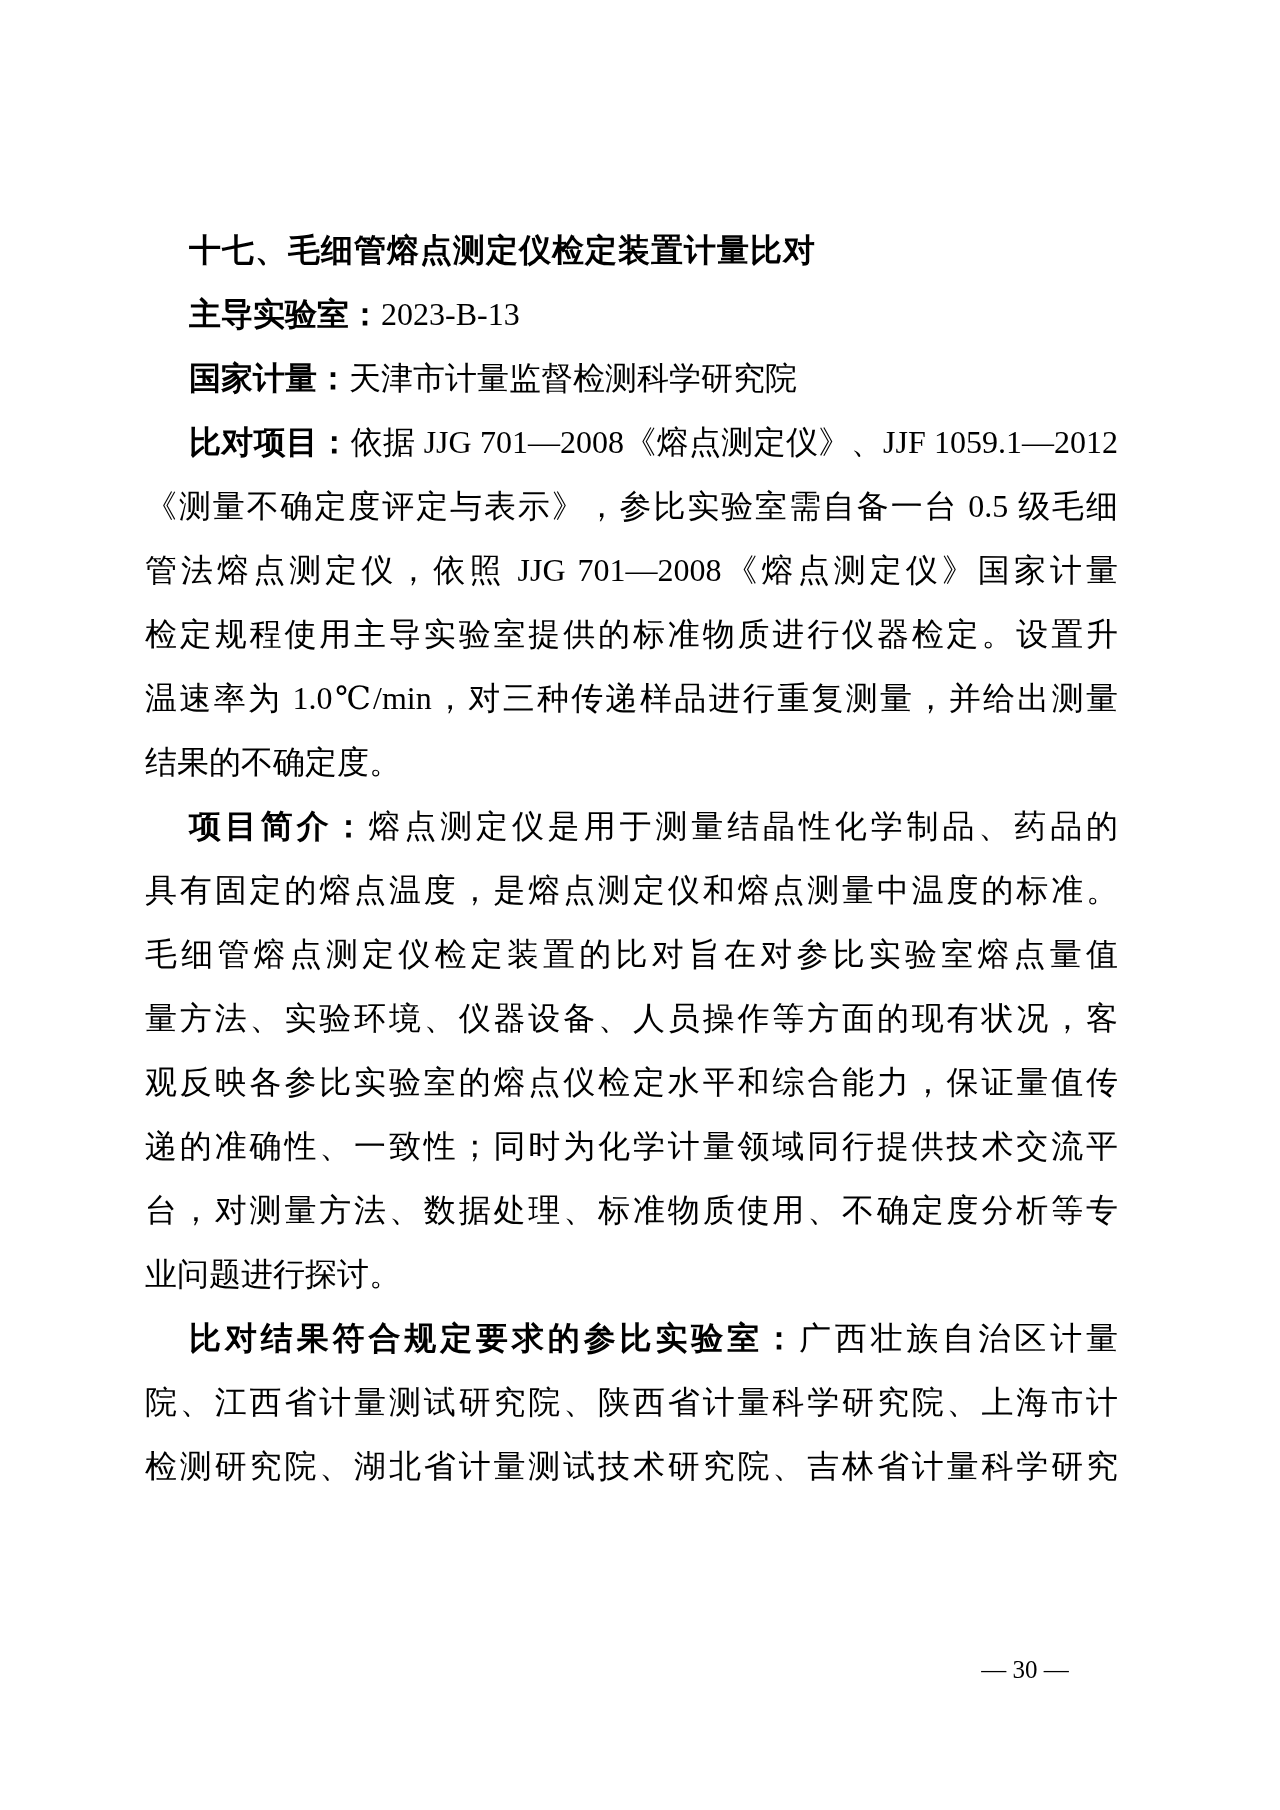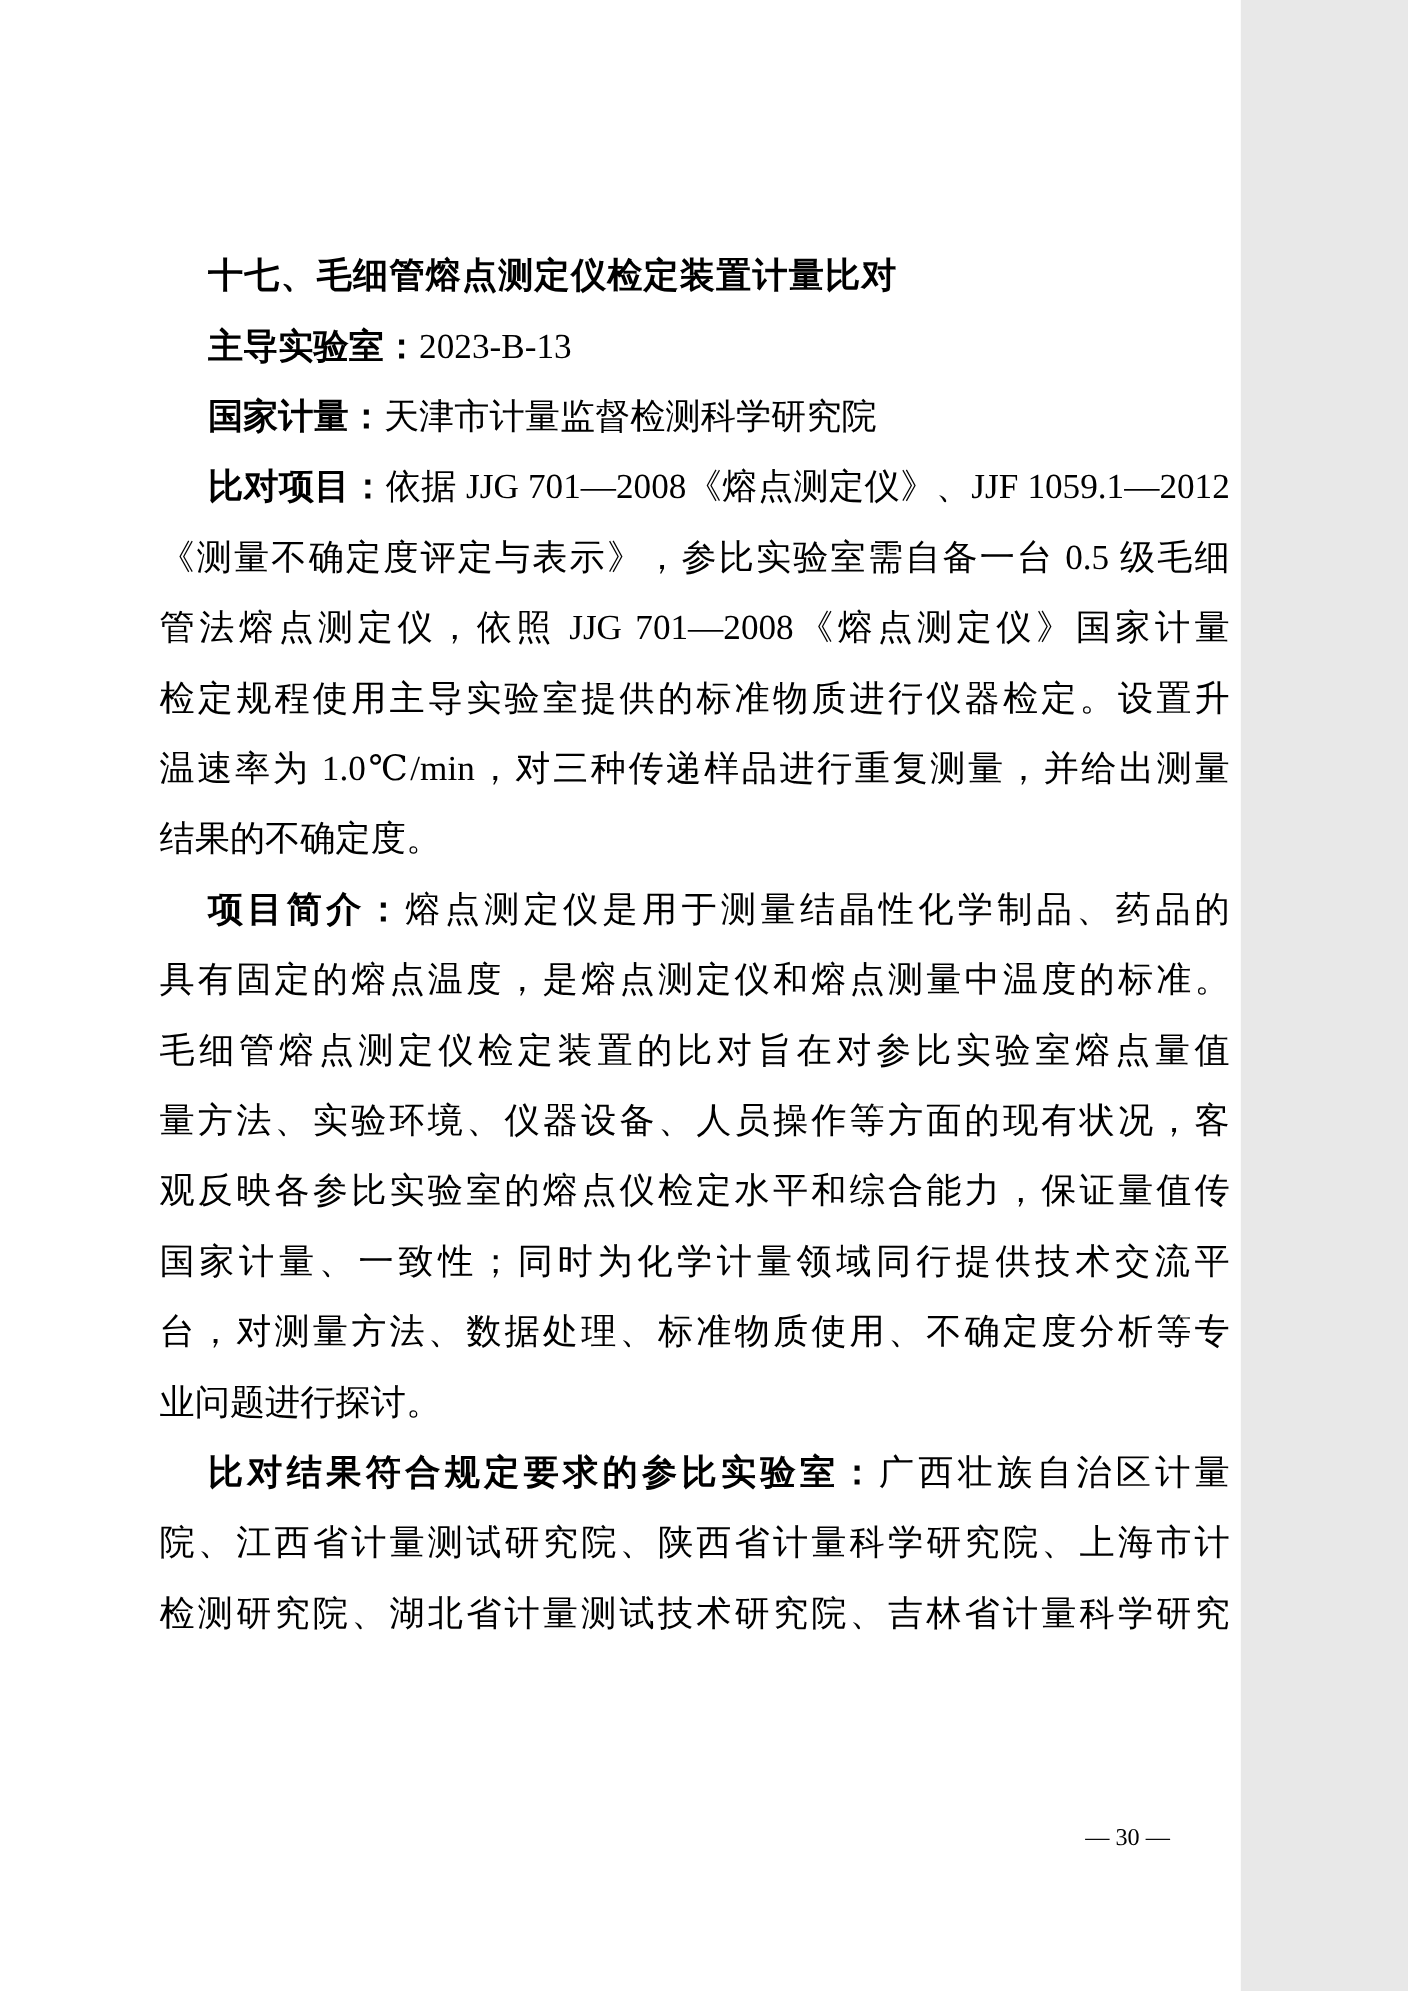--- a/index.html
+++ b/index.html
@@ -2,21 +2,21 @@
 <html><head>
 <meta charset="utf-8">
 <style>
   html, body {
     margin: 0;
     padding: 0;
     background: #e8e8e8;
   }
   .page {
     position: relative;
-    width: 1128px;
+    width: 1280px;
     height: 1810px;
     background: #ffffff;
     color: #000000;
     overflow: hidden;
   }
   .doc {
     position: absolute;
     left: 145px;
     top: 218px;
     width: 973px;
@@ -45,21 +45,21 @@
     letter-spacing: 1px;
   }
   .pageno {
     position: absolute;
     left: 940px;
     top: 1648px;
     width: 170px;
     height: 44px;
     line-height: 44px;
     text-align: center;
-    font-size: 22px;
+    font-size: 25px;
     font-family: "Liberation Serif", "DejaVu Serif", serif;
   }
 </style>
 </head>
 <body>
 
 <div class="page">
 
   <div class="doc">
 
@@ -86,21 +86,21 @@
 
     <div class="line justify"><span class="txt">具有固定的熔点温度，是熔点测定仪和熔点测量中温度的标准。</span></div>
 
     <div class="line justify"><span class="txt">毛细管熔点测定仪检定装置的比对旨在对参比实验室熔点量值</span></div>
 
 
     <div class="line justify"><span class="txt">量方法、实验环境、仪器设备、人员操作等方面的现有状况，客</span></div>
 
     <div class="line justify"><span class="txt">观反映各参比实验室的熔点仪检定水平和综合能力，保证量值传</span></div>
 
-    <div class="line justify"><span class="txt">国家计量、一致性；同时为化学计量领域同行提供技术交流平</span></div>
+    <div class="line justify"><span class="txt">递的准确性、一致性；同时为化学计量领域同行提供技术交流平</span></div>
 
     <div class="line justify"><span class="txt">台，对测量方法、数据处理、标准物质使用、不确定度分析等专</span></div>
 
     <div class="line"><span class="txt">业问题进行探讨。</span></div>
 
     <div class="line indent justify"><span class="lbl">比对结果符合规定要求的参比实验室：</span><span class="txt">广西壮族自治区计量</span></div>
 
     <div class="line justify"><span class="txt">院、江西省计量测试研究院、陕西省计量科学研究院、上海市计</span></div>
 
     <div class="line justify"><span class="txt">检测研究院、湖北省计量测试技术研究院、吉林省计量科学研究</span></div>

